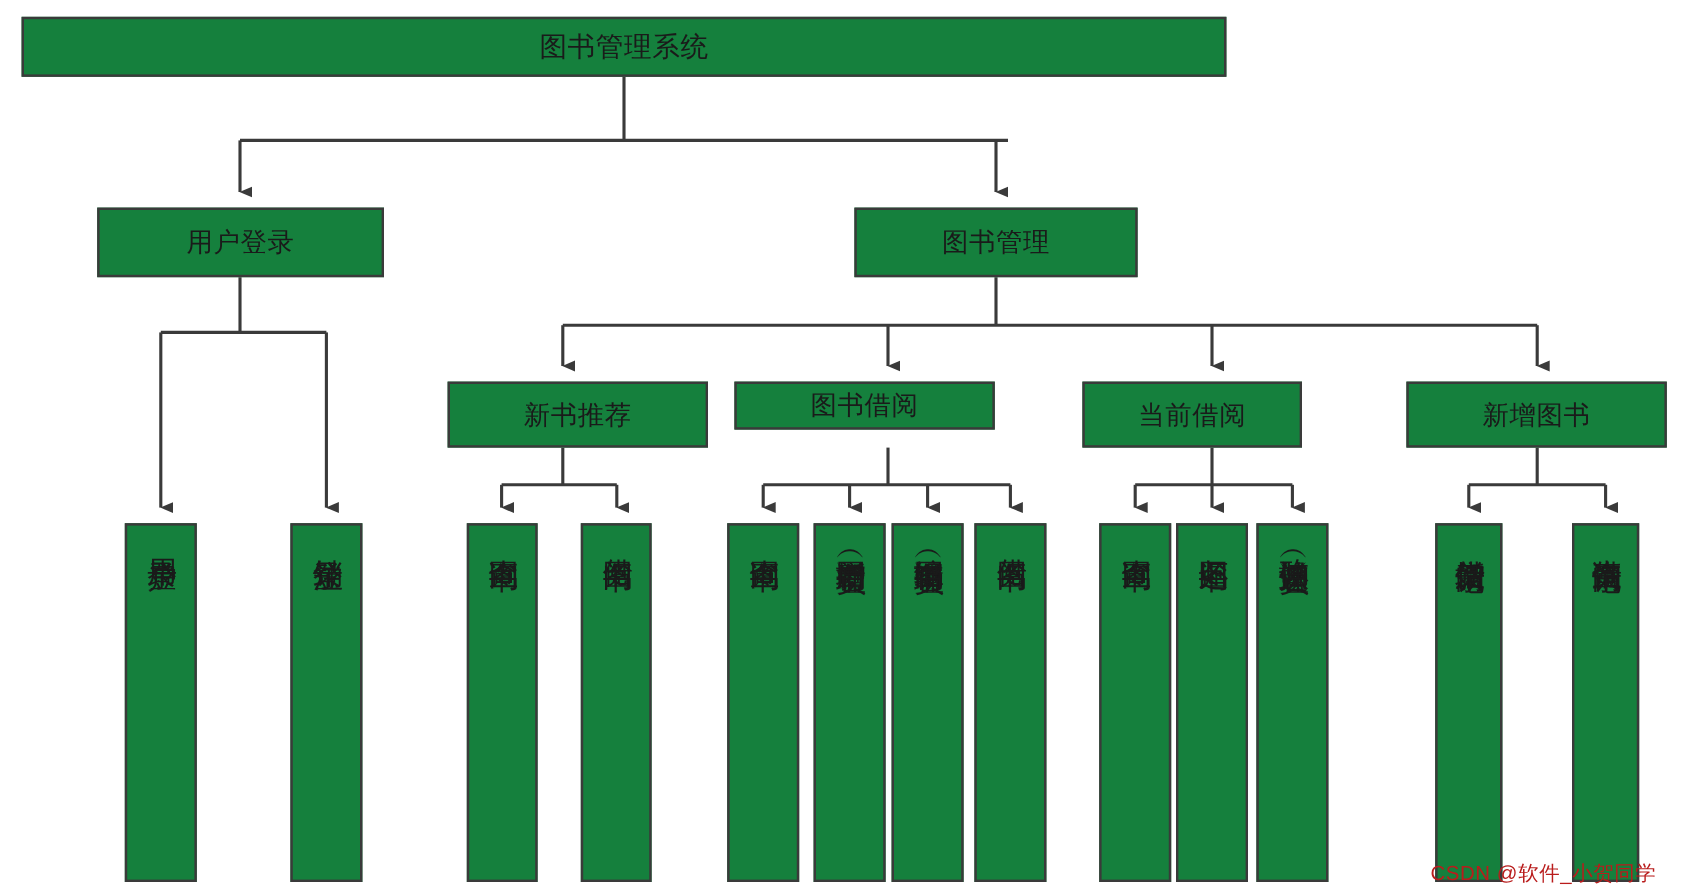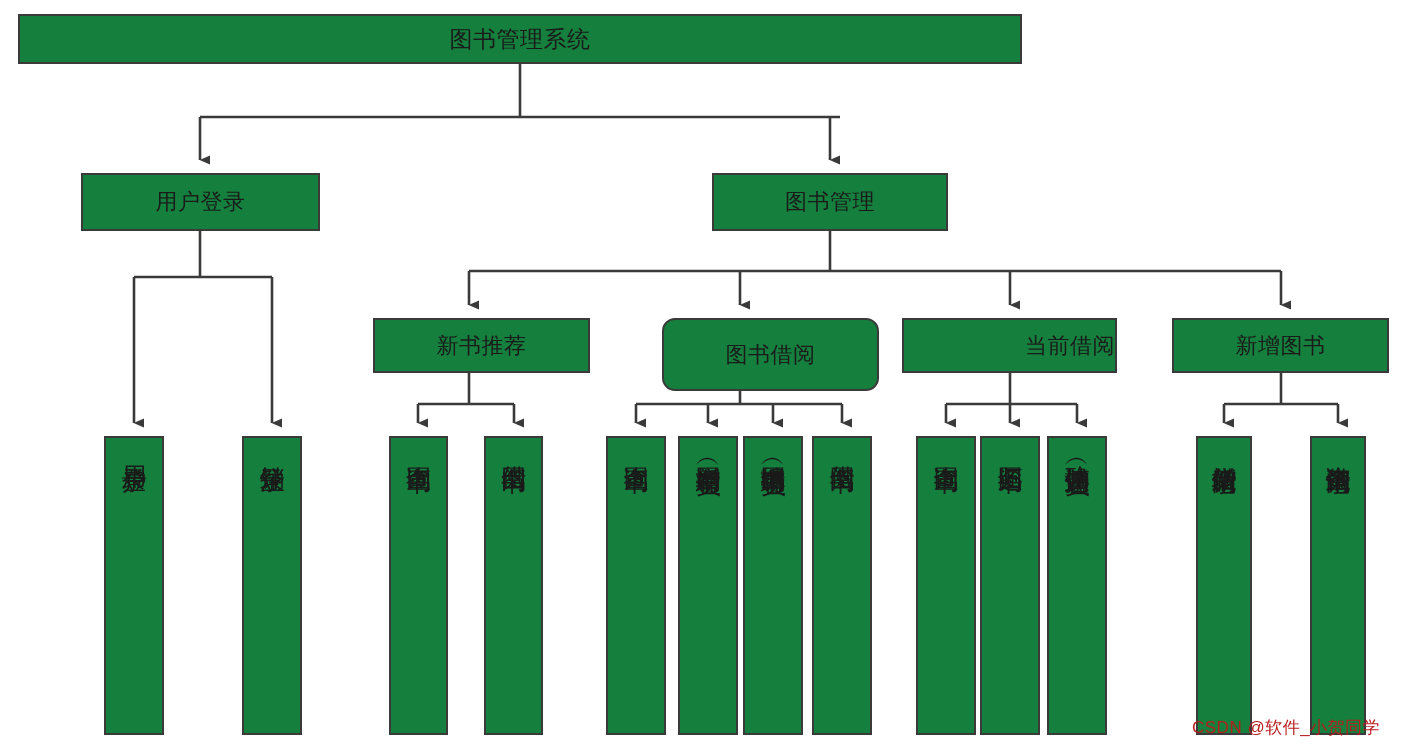--- a/index.html
+++ b/index.html
@@ -131,25 +131,25 @@
   </div>
 
   <div class="node" style="left:712px; top:173px; width:236px; height:58px;">
     <span class="node-h">图书管理</span>
   </div>
 
   <div class="node" style="left:361px; top:318px; width:217px; height:55px;margin-left:12px;">
     <span class="node-h">新书推荐</span>
   </div>
 
-  <div class="node" style="left:662px; top:318px; width:217px; height:73px;border-radius:13px;">
+  <div class="node" style="left:612px; top:318px; width:217px; height:40px;">
     <span class="node-h">图书借阅</span>
   </div>
 
-  <div class="node" style="left:902px; top:318px; width:215px; height:55px;justify-content:flex-end;">
+  <div class="node" style="left:902px; top:318px; width:183px; height:55px;">
     <span class="node-h">当前借阅</span>
   </div>
 
   <div class="node" style="left:1172px; top:318px; width:217px; height:55px;">
     <span class="node-h">新增图书</span>
   </div>
 
   <div class="node node-v" style="left:104px; top:436px; width:60px; height:299px;">
     <span class="label-v">用户登录</span>
   </div>

